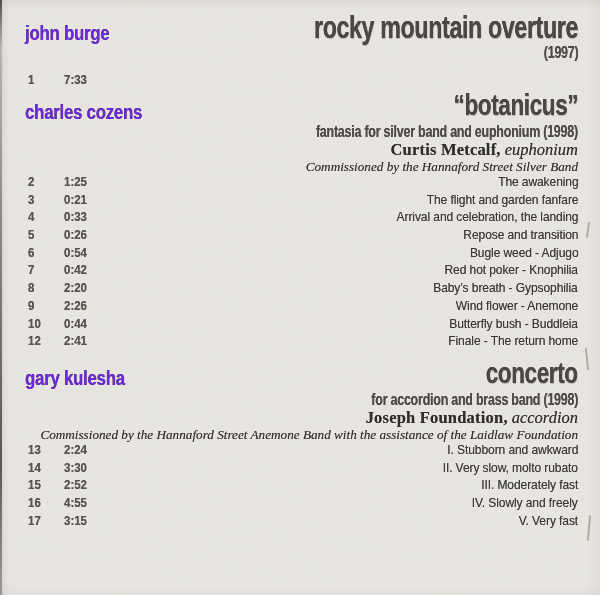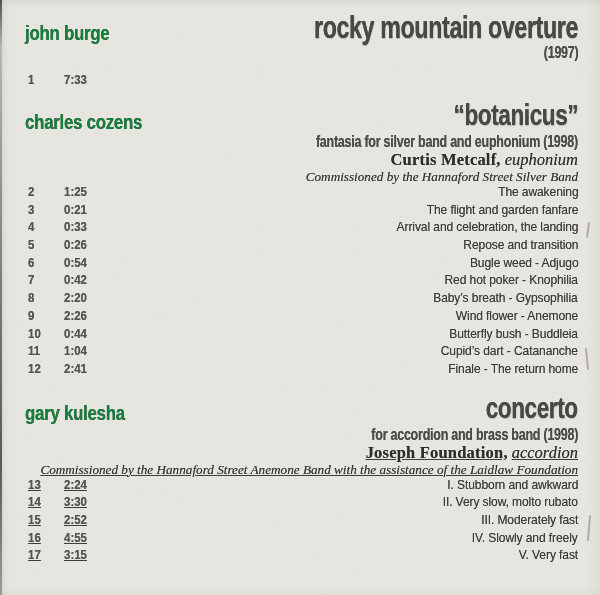--- a/index.html
+++ b/index.html
@@ -37,21 +37,21 @@
     padding:12px 22px 0 28px;
   }
   
   .cx{display:inline-block;white-space:nowrap;}
   .cxr{transform-origin:100% 50%;}
   .cxl{transform-origin:0 50%;}
 
   .hdr{position:relative;text-align:right;}
   .composer{
     position:absolute;left:-3px;text-align:center;
-    font-weight:bold;font-size:21px;line-height:22px;color:#15803d;
+    font-weight:bold;font-size:21px;line-height:22px;color:#6d28d9;
     letter-spacing:-.3px;
     text-shadow:0 0 .6px rgba(70,68,64,.85), .4px .4px .7px rgba(70,68,64,.35);
   }
   .composer .cx{transform:scaleX(.8);}
   .wtitle{
     font-weight:bold;color:#4a4845;letter-spacing:-.5px;
     text-shadow:0 0 .7px rgba(72,70,66,.9), .5px .5px .9px rgba(72,70,66,.3);
   }
   .wtitle.t30{font-size:31px;line-height:31px;}
   .wtitle.t34{font-size:30px;line-height:34px;}
@@ -83,22 +83,22 @@
     text-shadow:0 0 .5px rgba(86,84,78,.8);
   }
   .ttime{
     width:64px;font-weight:bold;font-size:13.5px;color:#56544e;
     transform:scaleX(.85);transform-origin:0 50%;
     text-shadow:0 0 .5px rgba(86,84,78,.8);
   }
   .ttitle{flex:1;text-align:right;font-size:12.8px;color:#3c3a36;}
   .ttitle .cx{transform:scaleX(.94);letter-spacing:-.1px;text-shadow:0 0 .4px rgba(60,58,54,.65);}
 
-  .sec2{margin-top:10px;}
-  .sec3{margin-top:12px;text-decoration:underline;}
+  .sec2{margin-top:0;}
+  .sec3{margin-top:5px;}
   .gap-s1{height:10px;}
 </style>
 </head>
 <body>
 
 <svg class="noise" width="600" height="595" aria-hidden="true">
   <filter id="grain">
     <feTurbulence type="fractalNoise" baseFrequency="0.8" numOctaves="2" stitchTiles="stitch" result="n"></feTurbulence>
     <feColorMatrix in="n" type="matrix" values="0 0 0 0 0.45  0 0 0 0 0.44  0 0 0 0 0.41  0 0 0 0.16 0"></feColorMatrix>
   </filter>
@@ -177,25 +177,20 @@
           <span class="tnum">9</span>
           <span class="ttime">2:26</span>
           <span class="ttitle"><span class="cx cxr">Wind flower - Anemone</span></span>
         </div>
         <div class="trow">
           <span class="tnum">10</span>
           <span class="ttime">0:44</span>
           <span class="ttitle"><span class="cx cxr">Butterfly bush - Buddleia</span></span>
         </div>
         <div class="trow">
-          <span class="tnum">11</span>
-          <span class="ttime">1:04</span>
-          <span class="ttitle"><span class="cx cxr">Cupid’s dart - Catananche</span></span>
-        </div>
-        <div class="trow">
           <span class="tnum">12</span>
           <span class="ttime">2:41</span>
           <span class="ttitle"><span class="cx cxr">Finale - The return home</span></span>
         </div>
       </div>
   </section>
 
   <section class="sec3">
     <div class="hdr">
       <div class="composer" style="top:11px;"><span class="cx cxl">gary kulesha</span></div>

